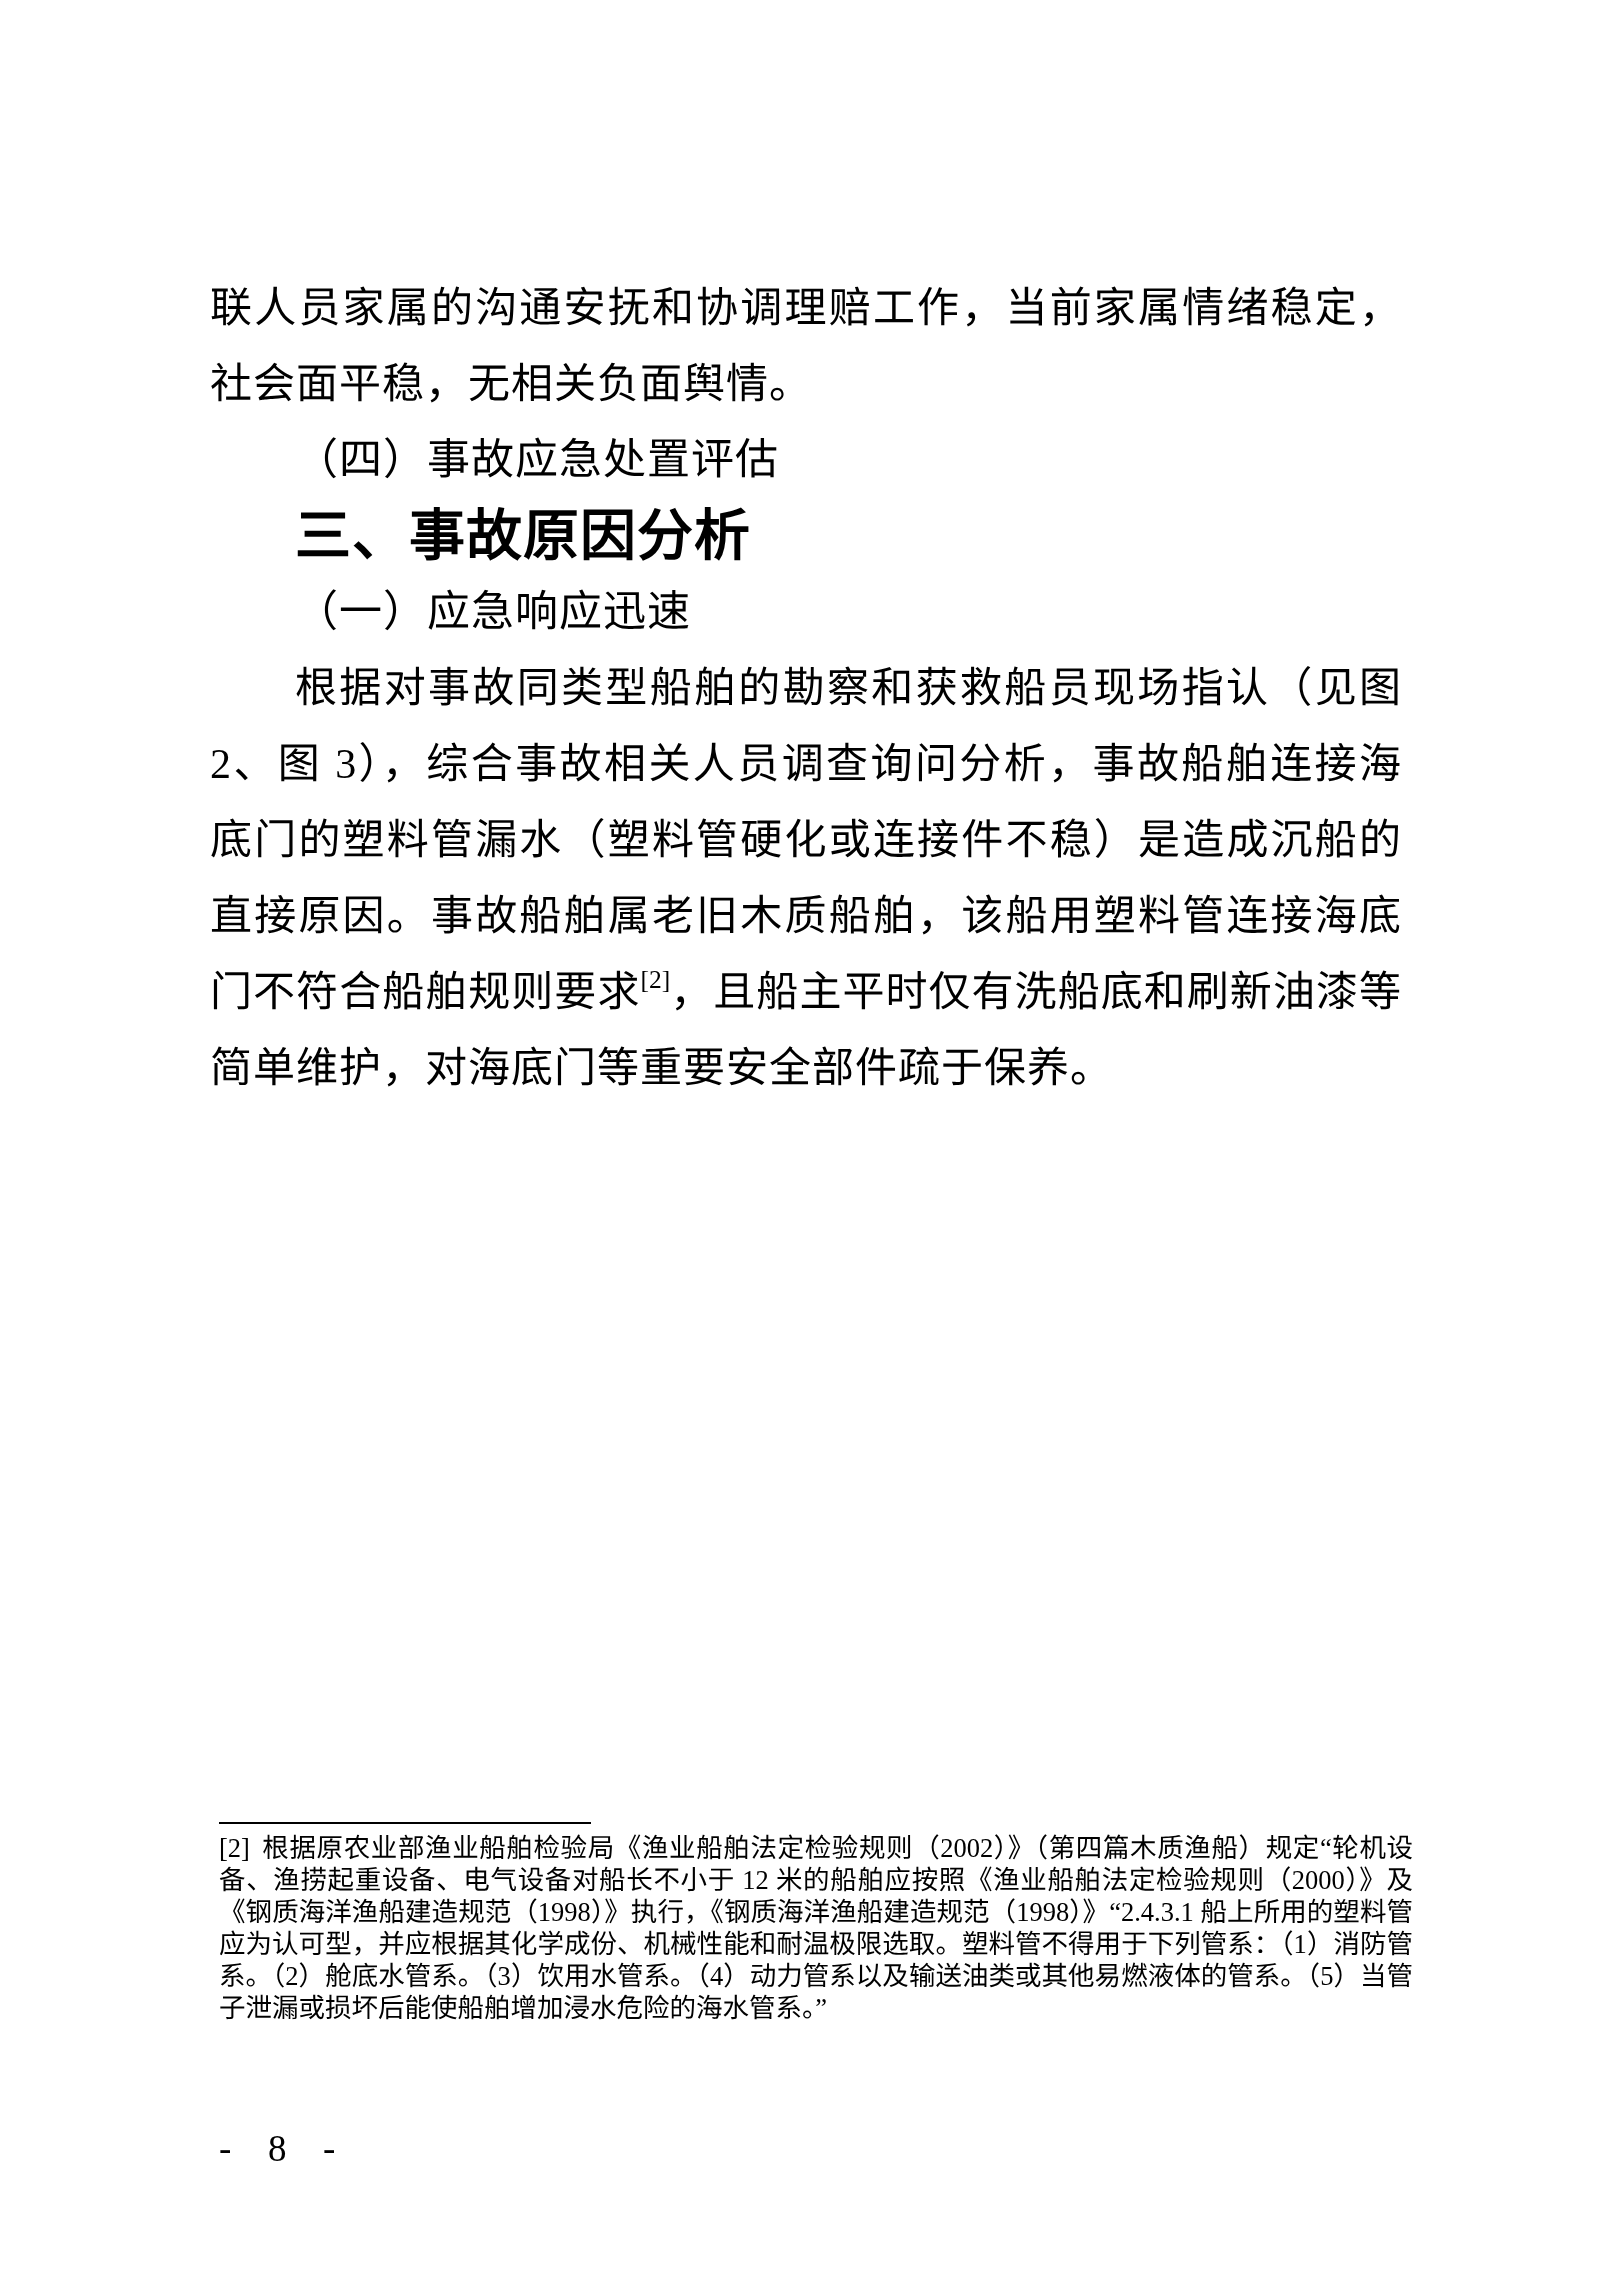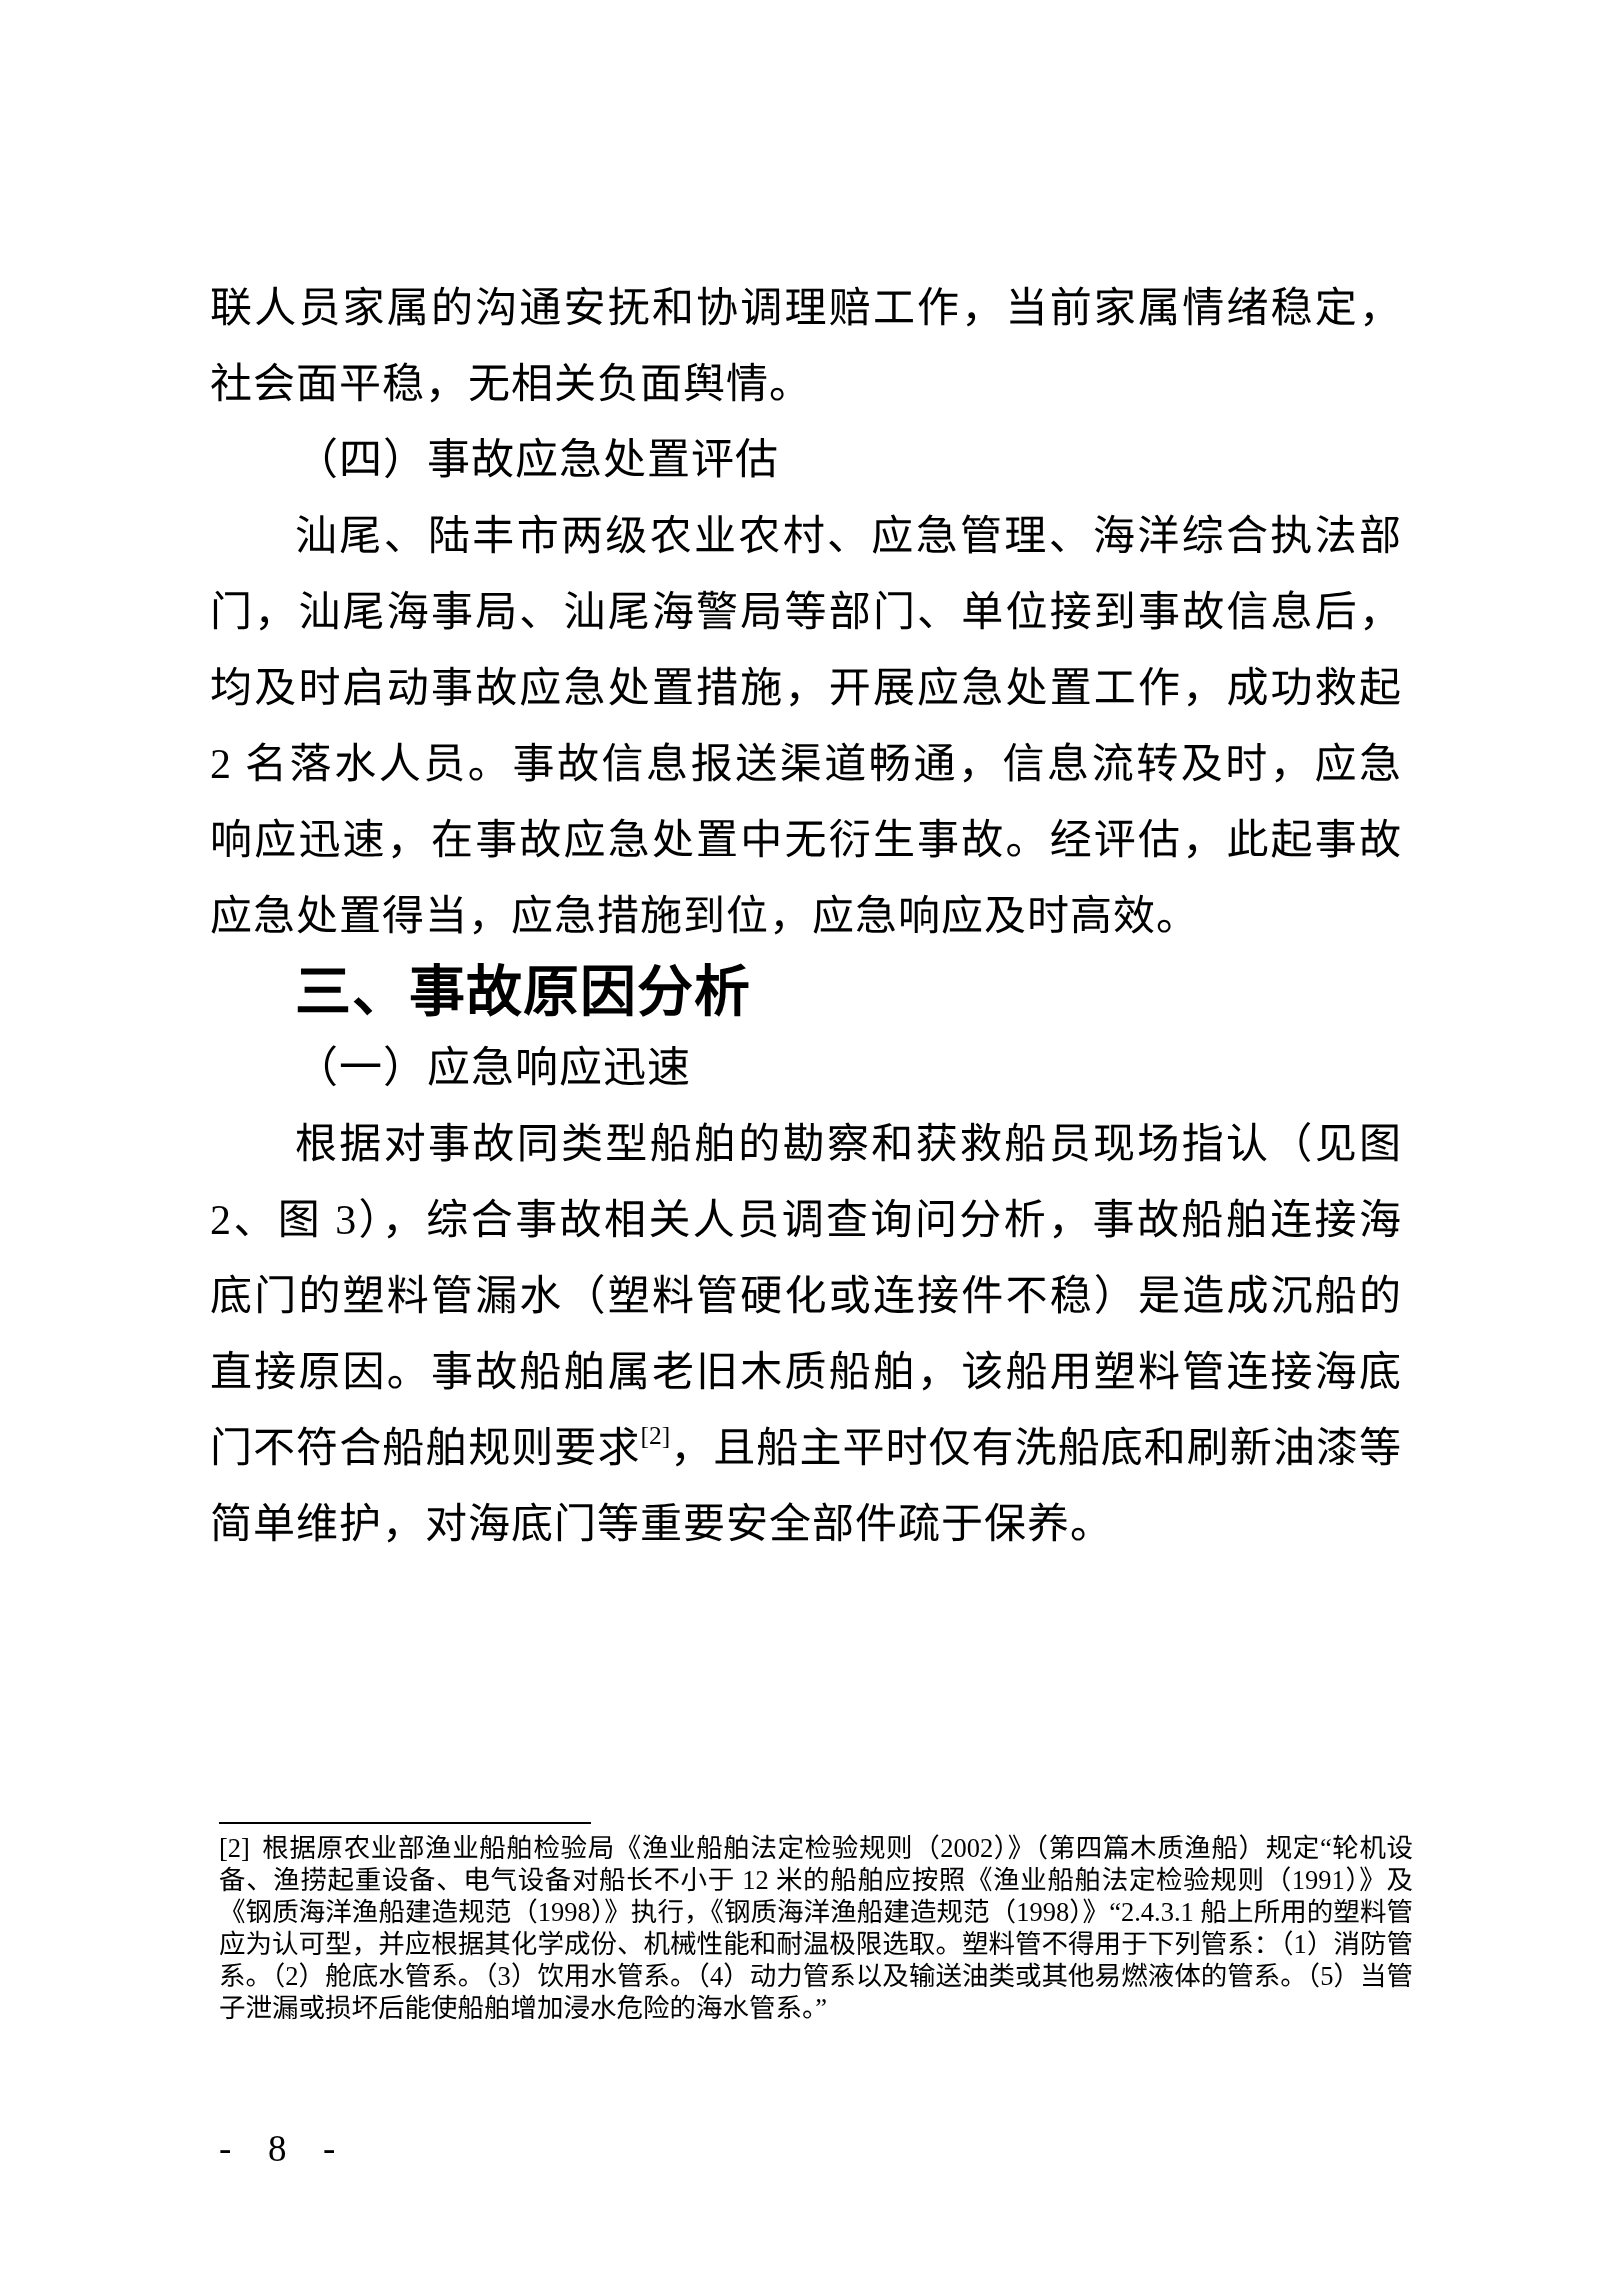--- a/index.html
+++ b/index.html
@@ -88,31 +88,30 @@
 <body>
 
 <div class="page">
 
   <main class="body-text">
 
     <p class="para no-indent">联人员家属的沟通安抚和协调理赔工作，当前家属情绪稳定，社会面平稳，无相关负面舆情。</p>
 
     <h3 class="heading-kai">（四）事故应急处置评估</h3>
 
-    <p class="para">汕尾、陆丰市两级农业农村、应急管理、海洋综合执法部门，汕尾海事局、汕尾海警局等部门、单位接到事故信息后，均及时启动事故应急处置措施，开展应急处置工作，成功救起 2 名落水人员。事故信息报送渠道畅通，信息流转及时，应急响应迅速，在事故应急处置中无衍生事故。经评估，此起事故应急处置得当，应急措施到位，应急响应及时高效。</p>
 
     <h2 class="heading-hei">三、事故原因分析</h2>
 
     <h3 class="heading-kai">（一）应急响应迅速</h3>
 
     <p class="para"><span>根据对事故同类型船舶的勘察和获救船员现场指认（见图 2、图 3），综合事故相关人员调查询问分析，事故船舶连接海底门的塑料管漏水（塑料管硬化或连接件不稳）是造成沉船的直接原因。事故船舶属老旧木质船舶，该船用塑料管连接海底门不符合船舶规则要求</span><sup class="fn-ref">[2]</sup><span>，且船主平时仅有洗船底和刷新油漆等简单维护，对海底门等重要安全部件疏于保养。</span></p>
 
   </main>
 
   <footer>
     <div class="fn-sep"></div>
-    <p class="fn-text"><span class="fn-marker">[2]</span><span>根据原农业部渔业船舶检验局《渔业船舶法定检验规则（2002）》（第四篇木质渔船）规定“轮机设备、渔捞起重设备、电气设备对船长不小于 12 米的船舶应按照《渔业船舶法定检验规则（1991）》及《钢质海洋渔船建造规范（1998）》执行，《钢质海洋渔船建造规范（1998）》“2.4.3.1 船上所用的塑料管应为认可型，并应根据其化学成份、机械性能和耐温极限选取。塑料管不得用于下列管系：（1）消防管系。（2）舱底水管系。（3）饮用水管系。（4）动力管系以及输送油类或其他易燃液体的管系。（5）当管子泄漏或损坏后能使船舶增加浸水危险的海水管系。”</span></p>
+    <p class="fn-text"><span class="fn-marker">[2]</span><span>根据原农业部渔业船舶检验局《渔业船舶法定检验规则（2002）》（第四篇木质渔船）规定“轮机设备、渔捞起重设备、电气设备对船长不小于 12 米的船舶应按照《渔业船舶法定检验规则（2000）》及《钢质海洋渔船建造规范（1998）》执行，《钢质海洋渔船建造规范（1998）》“2.4.3.1 船上所用的塑料管应为认可型，并应根据其化学成份、机械性能和耐温极限选取。塑料管不得用于下列管系：（1）消防管系。（2）舱底水管系。（3）饮用水管系。（4）动力管系以及输送油类或其他易燃液体的管系。（5）当管子泄漏或损坏后能使船舶增加浸水危险的海水管系。”</span></p>
   </footer>
 
   <div class="page-number">- 8 -</div>
 
 </div>
 
 
 </body></html>

